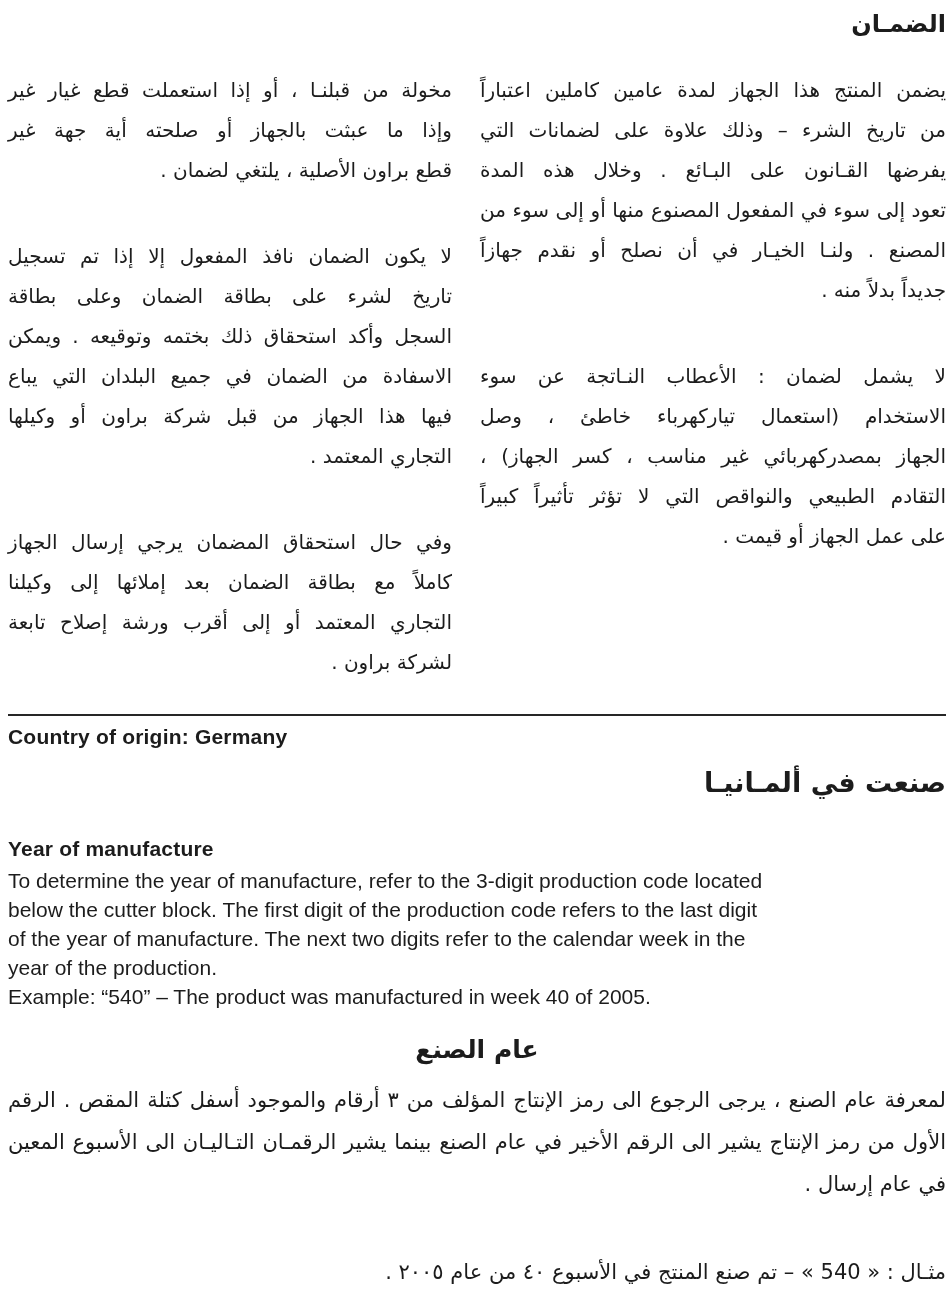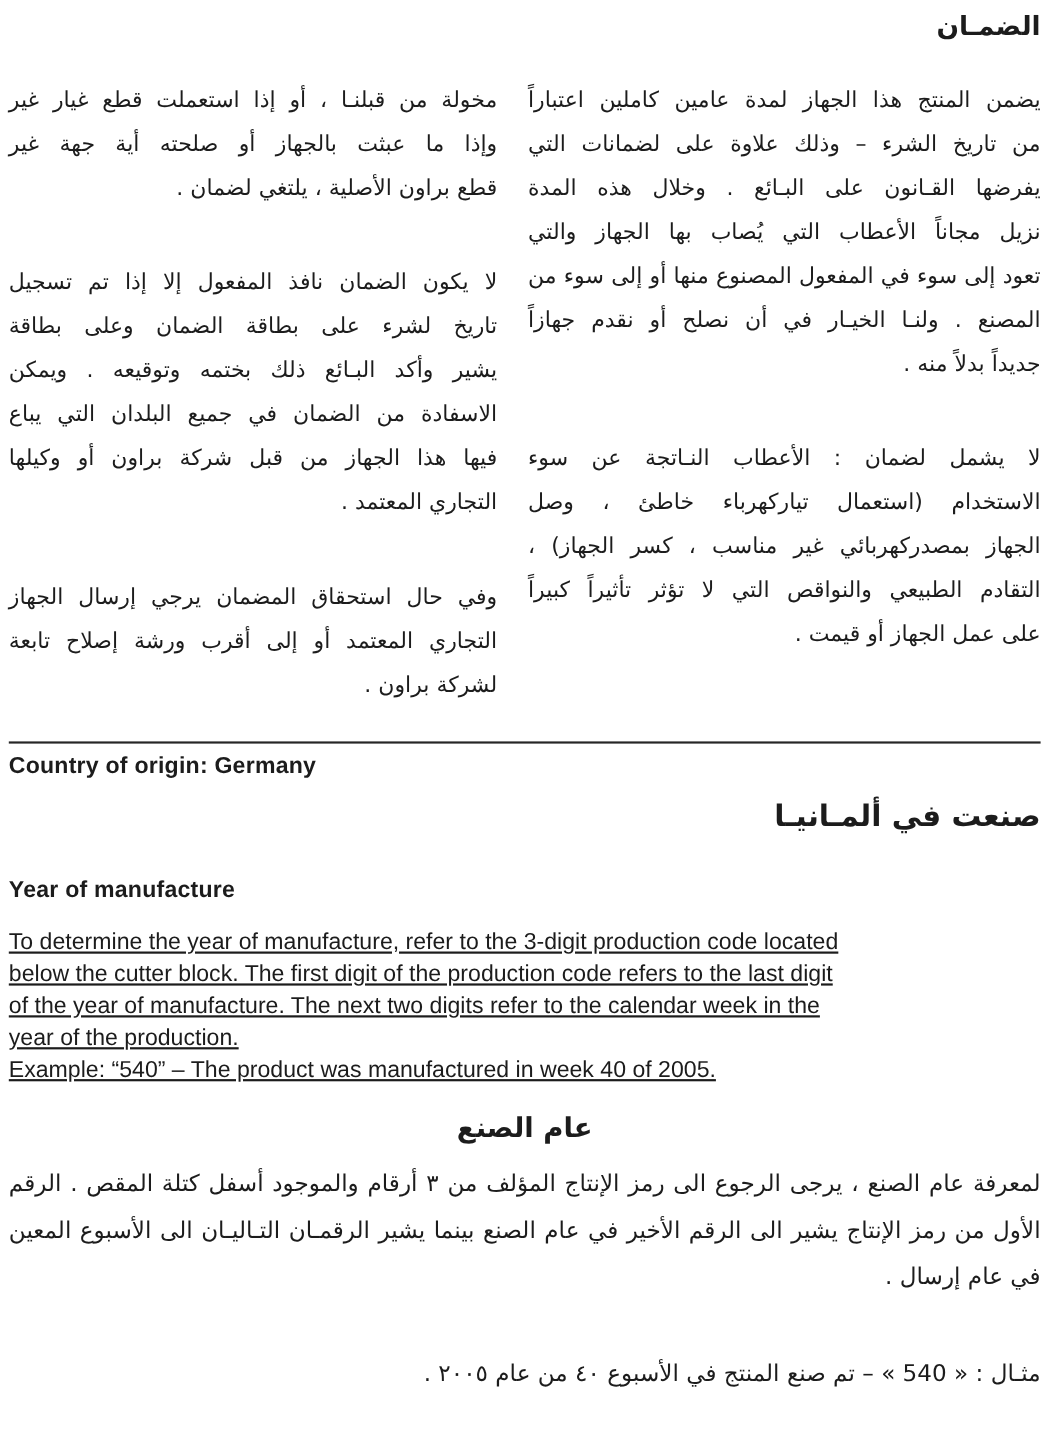--- a/index.html
+++ b/index.html
@@ -39,21 +39,21 @@
     font-size: 21px; line-height: 26px; font-weight: bold;
     letter-spacing: 0.2px;
   }
   .country { margin-top: 8px; }
   .made-in {
     margin-top: 14px;
     font-size: 27px; line-height: 38px;
     text-align: right; font-weight: bold;
   }
   .yom-heading { margin-top: 34px; }
-  .en-par { margin-top: 20px; text-decoration: underline; }
+  .en-par { margin-top: 4px; }
   .en-line { font-size: 21px; line-height: 29px; white-space: nowrap; }
 
   .heading-ar-2 {
     font-size: 25px; line-height: 34px; font-weight: bold;
     text-align: center; margin: 22px 0 0 0;
   }
   .ar-year { margin-top: 12px; }
   .ar-year .ar-line, .ar-example .ar-line {
     font-size: 21px; line-height: 42px;
   }
@@ -66,21 +66,20 @@
 
   <h1 class="ar heading-ar">الضمـان</h1>
 
   <div class="cols">
 
     <div class="col-right ar">
       <div class="ar-par">
         <div class="ar-line">يضمن المنتج هذا الجهاز لمدة عامين كاملين اعتباراً</div>
         <div class="ar-line">من تاريخ الشرء – وذلك علاوة على لضمانات التي</div>
         <div class="ar-line">يفرضها القـانون على البـائع . وخلال هذه المدة</div>
-        <div class="ar-line">نزيل مجاناً الأعطاب التي يُصاب بها الجهاز والتي</div>
         <div class="ar-line">تعود إلى سوء في المفعول المصنوع منها أو إلى سوء من</div>
         <div class="ar-line">المصنع . ولنـا الخيـار في أن نصلح أو نقدم جهازاً</div>
         <div class="ar-line">جديداً بدلاً منه .</div>
       </div>
       <div class="ar-par">
         <div class="ar-line">لا يشمل لضمان : الأعطاب النـاتجة عن سوء</div>
         <div class="ar-line">الاستخدام (استعمال تياركهرباء خاطئ ، وصل</div>
         <div class="ar-line">الجهاز بمصدركهربائي غير مناسب ، كسر الجهاز) ،</div>
         <div class="ar-line">التقادم الطبيعي والنواقص التي لا تؤثر تأثيراً كبيراً</div>
         <div class="ar-line">على عمل الجهاز أو قيمت .</div>
@@ -89,27 +88,28 @@
 
     <div class="col-left ar">
       <div class="ar-par">
         <div class="ar-line">مخولة من قبلنـا ، أو إذا استعملت قطع غيار غير</div>
         <div class="ar-line">وإذا ما عبثت بالجهاز أو صلحته أية جهة غير</div>
         <div class="ar-line">قطع براون الأصلية ، يلتغي لضمان .</div>
       </div>
       <div class="ar-par">
         <div class="ar-line">لا يكون الضمان نافذ المفعول إلا إذا تم تسجيل</div>
         <div class="ar-line">تاريخ لشرء على بطاقة الضمان وعلى بطاقة</div>
-        <div class="ar-line">يشير وأكد البـائع ذلك بختمه وتوقيعه . ويمكن</div>
+        <div class="ar-line">السجل وأكد استحقاق ذلك بختمه وتوقيعه . ويمكن</div>
         <div class="ar-line">الاسفادة من الضمان في جميع البلدان التي يباع</div>
         <div class="ar-line">فيها هذا الجهاز من قبل شركة براون أو وكيلها</div>
         <div class="ar-line">التجاري المعتمد .</div>
       </div>
       <div class="ar-par">
         <div class="ar-line">وفي حال استحقاق المضمان يرجي إرسال الجهاز</div>
+        <div class="ar-line">كاملاً مع بطاقة الضمان بعد إملائها إلى وكيلنا</div>
         <div class="ar-line">التجاري المعتمد أو إلى أقرب ورشة إصلاح تابعة</div>
         <div class="ar-line">لشركة براون .</div>
       </div>
     </div>
 
   </div>
 
   <hr class="rule">
 
   <div class="en-bold country">Country of origin: Germany</div>

